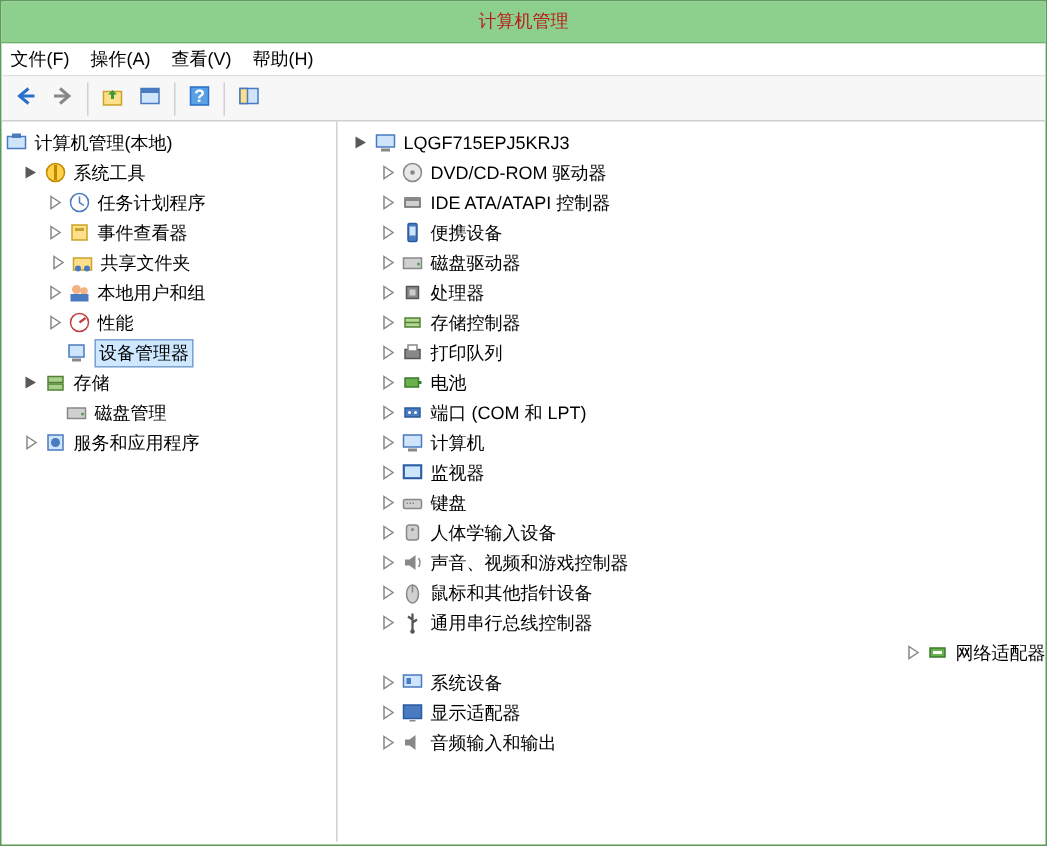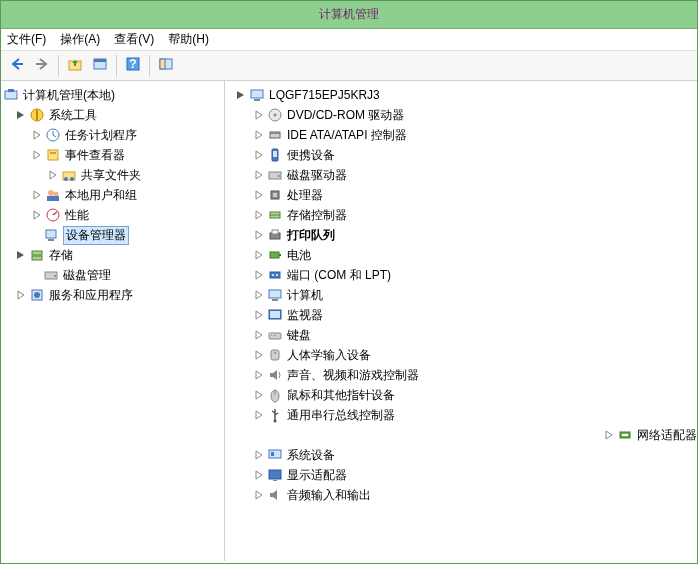--- a/index.html
+++ b/index.html
@@ -1,17 +1,17 @@
 <!DOCTYPE html>
 <html><head>
 <meta charset="utf-8">
 <style>
 * { box-sizing: border-box; margin: 0; padding: 0; font-family: "Microsoft YaHei", "Segoe UI", Tahoma, sans-serif; font-size: 12px; }
 body { background: #fff; width: 698px; height: 564px; overflow: hidden; border: 1px solid #5a9b5a; }
-.titlebar { background: #8dd08d; height: 28px; display: flex; align-items: center; justify-content: center; color: #701a75; border-bottom: 1px solid #6fb06f; }
+.titlebar { background: #8dd08d; height: 28px; display: flex; align-items: center; justify-content: center; color: #b91c1c; border-bottom: 1px solid #6fb06f; }
 .menubar { background: #fff; height: 22px; display: flex; align-items: center; padding: 0 6px; border-bottom: 1px solid #e0e0e0; }
 .menubar span { margin-right: 14px; cursor: default; }
 .toolbar { background: #f7f7f7; height: 30px; display: flex; align-items: center; padding: 0 4px; border-bottom: 1px solid #d0d0d0; gap: 1px; }
 .tbtn { width: 24px; height: 24px; display: flex; align-items: center; justify-content: center; border: 1px solid transparent; }
 .sep { width: 1px; height: 22px; background: #d0d0d0; margin: 0 3px; }
 .content { display: flex; height: calc(100% - 82px); }
 .leftpane { width: 224px; border-right: 1px solid #d0d0d0; overflow: auto; padding-top: 4px; }
 .rightpane { flex: 1; overflow: auto; padding-top: 4px; }
 .tree-row { display: flex; align-items: center; height: 20px; padding-left: 4px; white-space: nowrap; }
 .expander { width: 12px; height: 12px; display: flex; align-items: center; justify-content: center; margin-right: 2px; cursor: pointer; }
@@ -122,21 +122,21 @@
           </svg>
         </span>
       <span class="icon">
           <svg width="16" height="16">
             <rect x="3" y="3" width="10" height="10" fill="#ffe08a" stroke="#c9a227"></rect>
             <rect x="5" y="5" width="6" height="2" fill="#c9a227"></rect>
           </svg>
         </span>
       <span class="label">事件查看器</span>
     </div>
-    <div class="tree-row" style="padding-left:46px">
+    <div class="tree-row" style="padding-left:32px">
       <span class="expander">
           <svg width="10" height="10">
             <path d="M2 1 L8 5 L2 9 Z" fill="none" stroke="#888"></path>
           </svg>
         </span>
       <span class="icon">
           <svg width="16" height="16">
             <rect x="2" y="5" width="12" height="8" fill="#ffe08a" stroke="#c9a227"></rect>
             <circle cx="5" cy="12" r="2" fill="#4a7abf"></circle>
             <circle cx="11" cy="12" r="2" fill="#4a7abf"></circle>
@@ -314,21 +314,21 @@
             </svg>
           </span>
           <span class="icon">
             <svg width="16" height="16">
               <rect x="3" y="5" width="10" height="6" fill="#b0d890" stroke="#548235"></rect>
               <path d="M3 8 L13 8" stroke="#548235"></path>
             </svg>
           </span>
           <span class="label">存储控制器</span>
         </div>
-        <div class="tree-row" style="padding-left: 28px; font-weight: bold;">
+        <div class="tree-row" style="padding-left: 28px;">
           <span class="expander">
             <svg width="10" height="10">
               <path d="M2 1 L8 5 L2 9 Z" fill="none" stroke="#888"></path>
             </svg>
           </span>
           <span class="icon">
             <svg width="16" height="16">
               <rect x="3" y="6" width="10" height="6" fill="#888" stroke="#555"></rect>
               <rect x="5" y="3" width="6" height="4" fill="#fff" stroke="#888"></rect>
             </svg>

